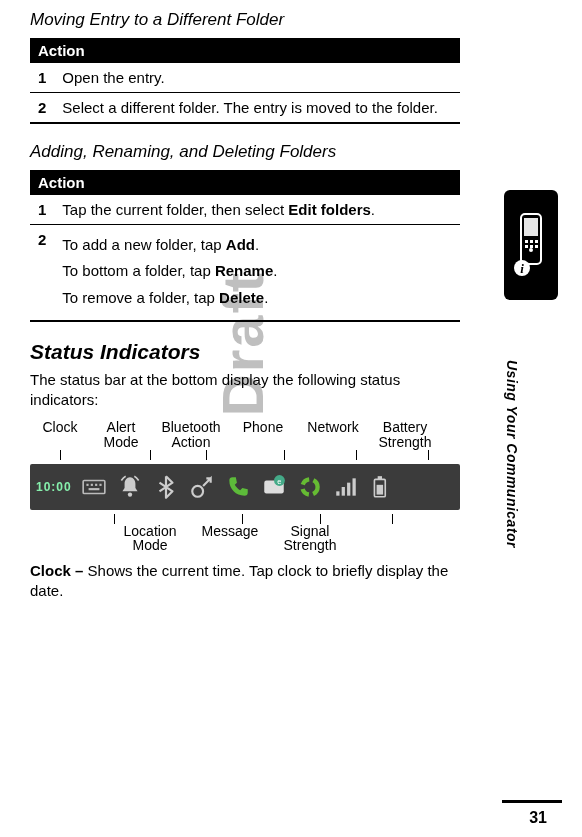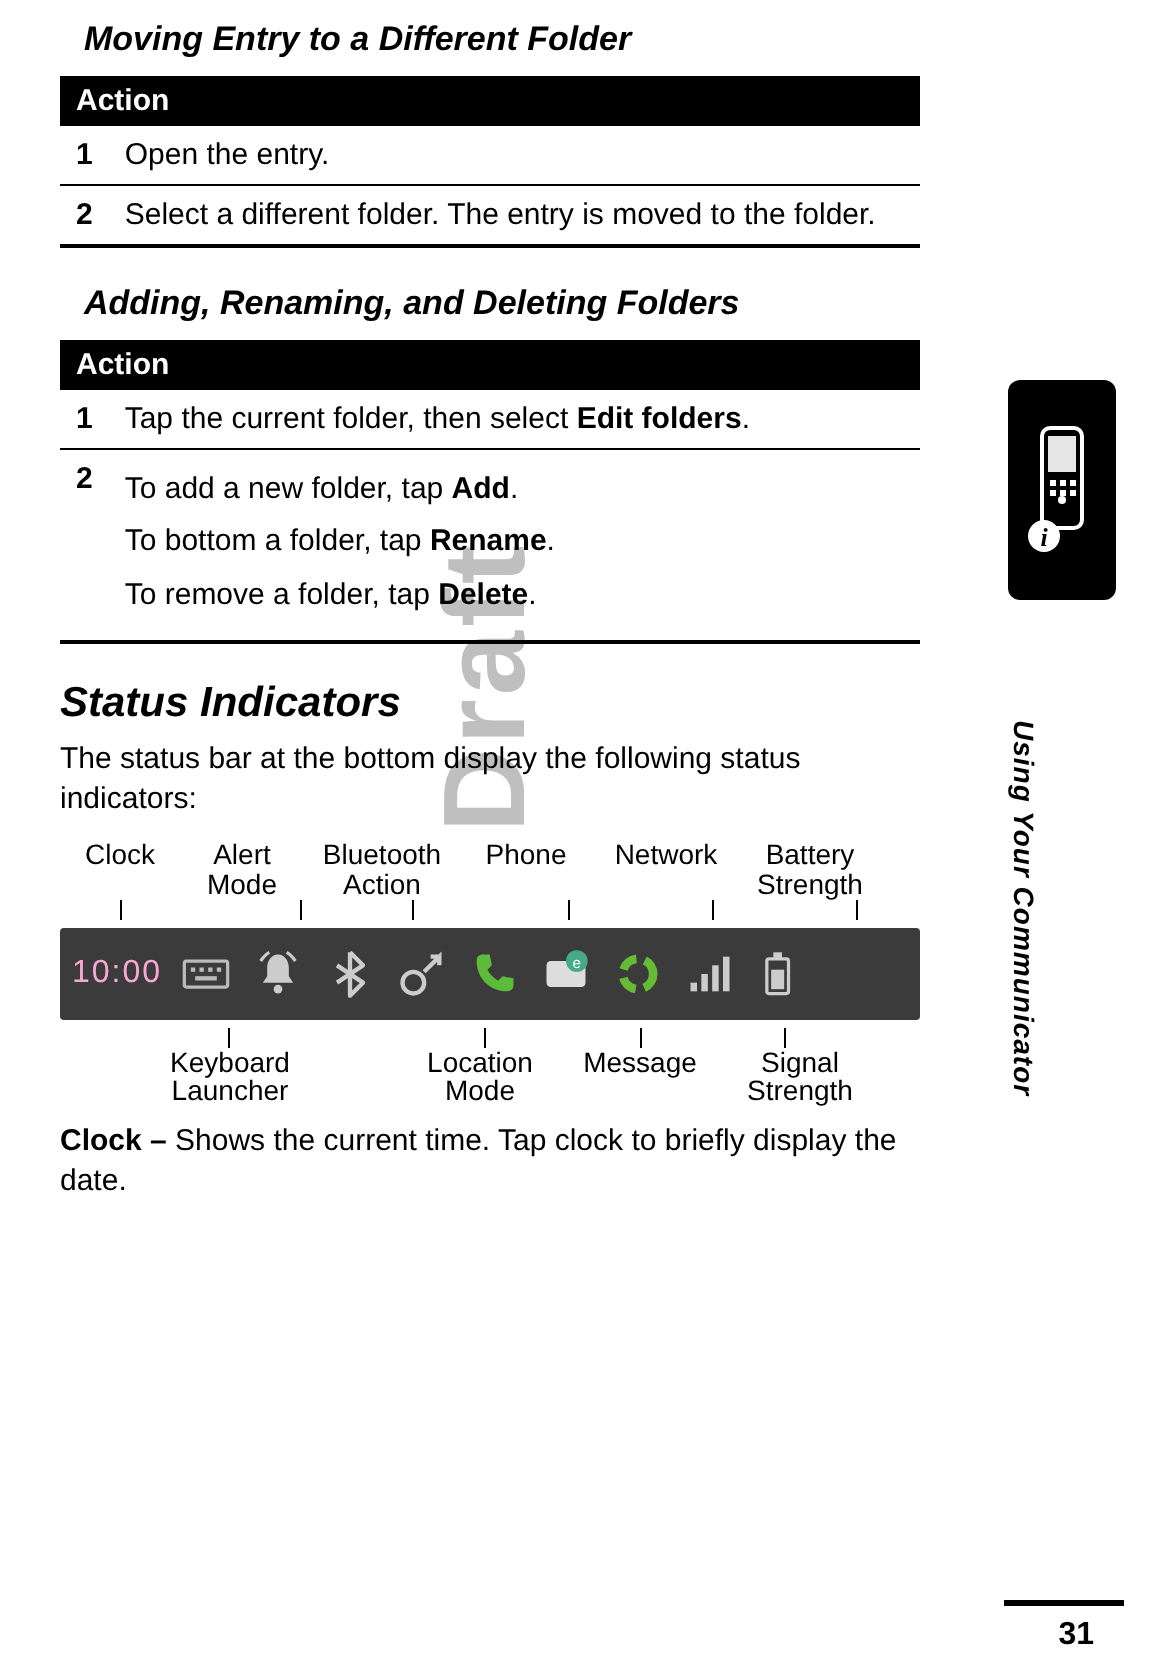--- a/index.html
+++ b/index.html
@@ -12,24 +12,24 @@
     height: 837px;
     position: relative;
     overflow: hidden;
   }
   .page {
     padding: 10px 30px 10px 30px;
     position: relative;
     width: 490px;
   }
   .section-title {
-    font-weight: bold;
+    font-weight: normal;
     font-style: italic;
     font-size: 17px;
-    margin: 0 0 8px 12px;
+    margin: 0 0 8px 0;
   }
   .action-table {
     width: 100%;
     border-collapse: collapse;
     margin-bottom: 18px;
     font-size: 15px;
   }
   .action-header td {
     background: #000;
     color: #fff;
@@ -134,23 +134,23 @@
     height: 46px;
     display: flex;
     align-items: center;
     padding: 0 6px;
     margin: 4px 0;
     gap: 8px;
     position: relative;
     border-radius: 2px;
   }
   .sb-clock {
-    color: #f9a8d4;
-    font-weight: normal;
-    font-size: 16px;
+    color: #86efac;
+    font-weight: bold;
+    font-size: 12px;
     letter-spacing: 1px;
   }
   .sb-icon {
     width: 28px;
     height: 28px;
     display: flex;
     align-items: center;
     justify-content: center;
   }
   .sb-icon svg { width: 26px; height: 26px; }
@@ -319,22 +319,20 @@
     </div>
 
     <div class="callout-lines-bottom">
       <div class="cline" style="left:84px"></div>
       <div class="cline" style="left:212px"></div>
       <div class="cline" style="left:290px"></div>
       <div class="cline" style="left:362px"></div>
     </div>
     <div class="bottom-labels">
       <div style="width:40px"></div>
-      <div style="width:90px; white-space:pre-line">Keyboard
-Launcher</div>
       <div style="width:40px"></div>
       <div style="width:80px; white-space:pre-line">Location
 Mode</div>
       <div style="width:80px">Message</div>
       <div style="width:80px; white-space:pre-line">Signal
 Strength</div>
     </div>
   </div>
 
   <div class="body-text">

